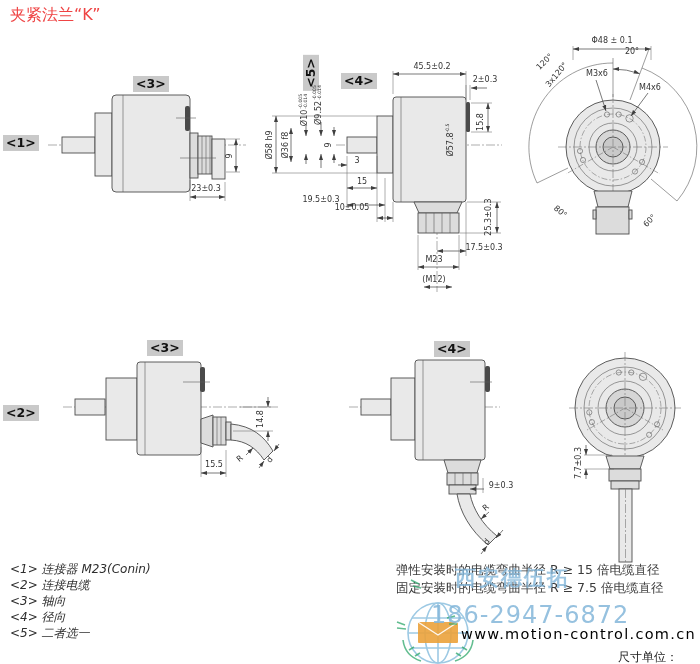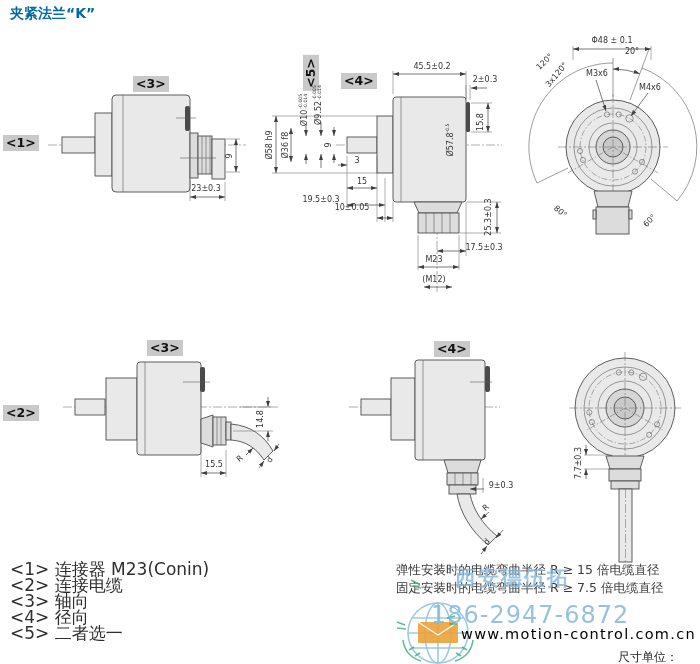--- a/index.html
+++ b/index.html
@@ -7,36 +7,36 @@
         font-family:"DejaVu Sans",sans-serif;}
   #art{position:absolute;left:0;top:0;z-index:1;}
   .p1{fill:#e9e9e9;stroke:#4c4c4c;stroke-width:0.9;}
   .p2{fill:#dcdcdc;stroke:#4c4c4c;stroke-width:0.9;}
   .dark{fill:#4a4a4a;stroke:none;}
   .thin{stroke:#5a5a5a;stroke-width:0.6;fill:none;}
   .ext{stroke:#6a6a6a;stroke-width:0.55;fill:none;}
   .dimln{stroke:#3f3f3f;stroke-width:0.7;fill:none;}
   .cl{stroke:#777;stroke-width:0.6;fill:none;stroke-dasharray:9 2 2 2;}
   .dd{stroke:#777;stroke-width:0.6;fill:none;stroke-dasharray:6 2 1.5 2;}
-  .title{position:absolute;left:10px;top:5px;font-size:14px;font-weight:bold;color:#0369a1;z-index:3;}
+  .title{position:absolute;left:10px;top:5px;font-size:16px;font-weight:normal;color:#ef4444;z-index:3;}
   .chip{position:absolute;background:#c9c9c9;color:#111;font-weight:bold;font-size:12.5px;
         line-height:16px;padding:0 3px;z-index:3;white-space:nowrap;}
   .chip.rot{transform:translate(-50%,-50%) rotate(-90deg);}
   .dim{position:absolute;font-size:8px;line-height:8px;color:#333;white-space:nowrap;z-index:3;
        transform:translate(-50%,-50%);}
   .dim.rot{transform:translate(-50%,-50%) rotate(-90deg);}
   .dim.r40{transform:translate(-50%,-50%) rotate(40deg);}
   .dim.rm40{transform:translate(-50%,-50%) rotate(-40deg);}
   .dim.rm45{transform:translate(-50%,-50%) rotate(-45deg);}
   .dim.rm50{transform:translate(-50%,-50%) rotate(-50deg);}
   .tol{display:inline-block;font-size:4.6px;line-height:4.8px;white-space:pre-line;
        vertical-align:1px;margin-left:1px;}
   .ts{font-size:4.6px;vertical-align:4px;}
-  .legend{position:absolute;left:10px;top:562px;font-size:17px;color:#2e2e2e;
-          line-height:15.9px;z-index:3;}
+  .legend{position:absolute;left:10px;top:562px;font-size:12px;color:#2e2e2e;
+          line-height:15.9px;z-index:3;font-style:italic;}
   .notes{position:absolute;left:396px;top:561px;font-size:12.5px;color:#3a3a3a;
          line-height:17.6px;z-index:3;}
   .notes sup{font-size:8px;}
   .unit{position:absolute;left:618px;top:649px;font-size:12px;color:#222;z-index:3;}
   .wm{position:absolute;z-index:4;pointer-events:none;}
   .wm-company{left:455px;top:564px;font-size:21px;font-weight:bold;color:#84b7da;opacity:.8;letter-spacing:2px;}
   .wm-phone{left:431px;top:601px;font-size:24px;color:#84b7da;opacity:.85;letter-spacing:1px;}
   .wm-site{left:461px;top:626px;font-size:14.5px;color:#000000;letter-spacing:1.3px;}
 </style>
 </head>

